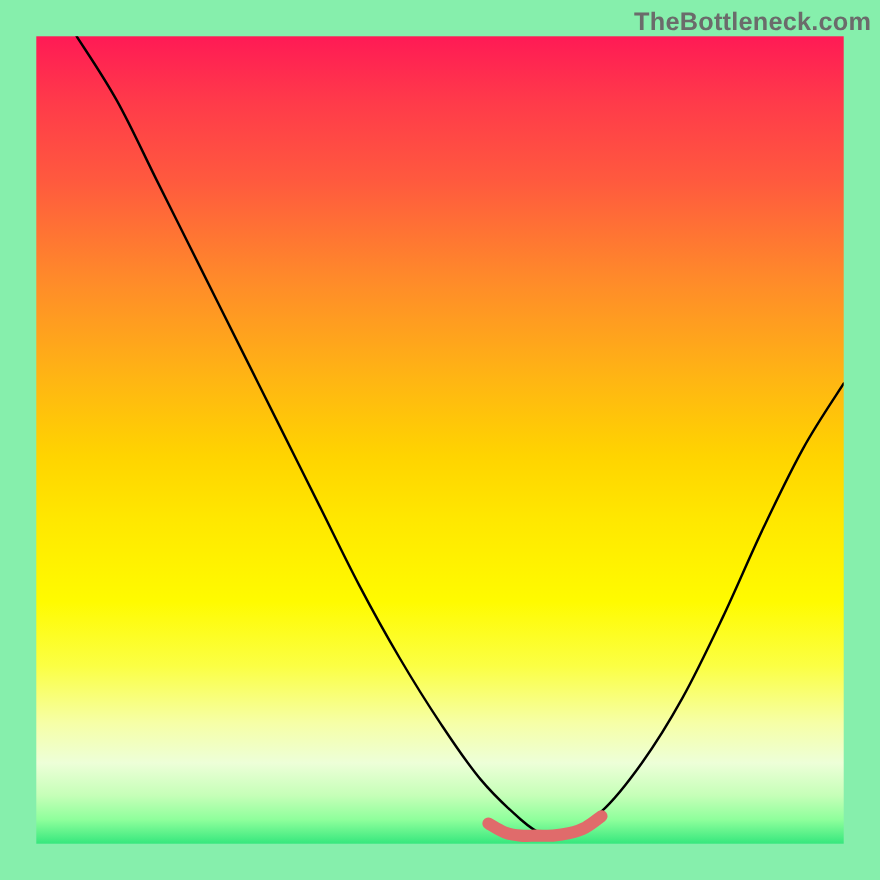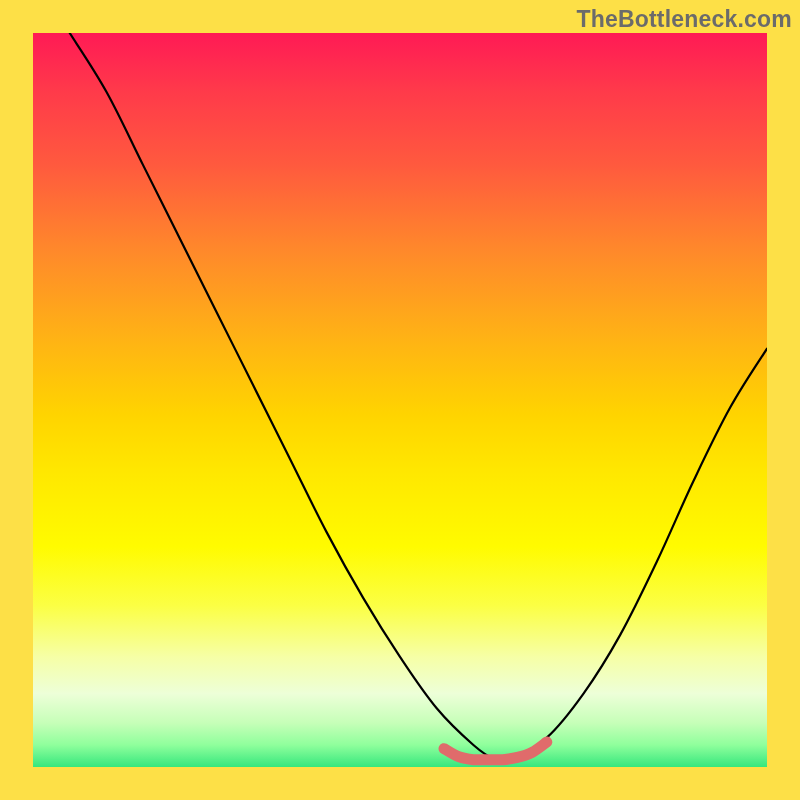--- a/index.html
+++ b/index.html
@@ -1,21 +1,21 @@
 <!DOCTYPE html>
 <html><head>
 <meta charset="utf-8">
 <style>
   * { margin: 0; padding: 0; box-sizing: border-box; }
   html, body { width: 800px; height: 800px; overflow: hidden; background: #000; }
   .stage {
     position: relative;
     width: 800px;
     height: 800px;
-    background: #fde047;
+    background: #86efac;
   }
   .plot-area {
     position: absolute;
     left: 33px;
     top: 33px;
     width: 734px;
     height: 734px;
     background: linear-gradient(
       to bottom,
       #ff1a55 0%,

